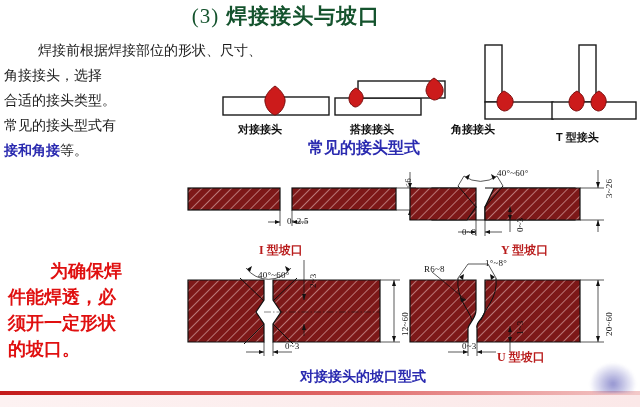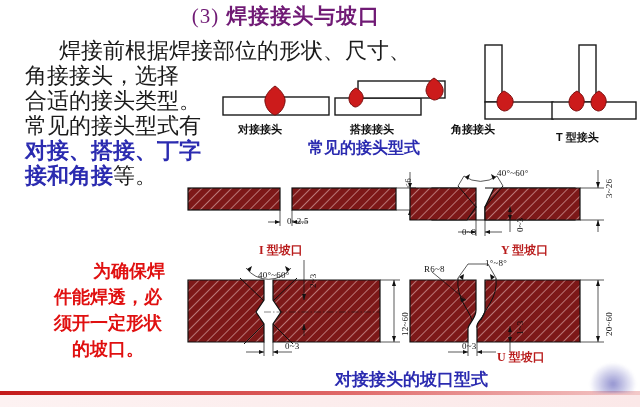--- a/index.html
+++ b/index.html
@@ -7,52 +7,52 @@
     width:640px;height:407px;overflow:hidden;position:relative;
     background:#ffffff;
     font-family:"Liberation Serif","DejaVu Serif",serif;
   }
   .slide{position:absolute;inset:0;width:640px;height:407px;}
 
   
   .title{
     position:absolute;top:2px;left:0;width:572px;text-align:center;
     font-family:"Liberation Sans","DejaVu Sans",sans-serif;
-    font-weight:bold;font-size:21px;color:#701a75;letter-spacing:1px;
+    font-weight:bold;font-size:21px;color:#14532d;letter-spacing:1px;
     white-space:nowrap;
   }
   .title .num{font-family:"Liberation Serif",serif;font-weight:normal;}
 
   
   .body-text{
     position:absolute;left:4px;top:38px;width:218px;
     font-family:"Liberation Serif","DejaVu Serif",serif;
-    font-size:22px;line-height:25px;color:#1a1a1a;margin-left:21px;
+    font-size:14px;line-height:25px;color:#1a1a1a;
   }
   .body-text .ln{white-space:nowrap;}
   .body-text .indent{padding-left:34px;}
   .body-text .blue{color:#2b2bb0;font-weight:bold;font-family:"Liberation Sans",sans-serif;}
 
   
   .red-note{
     position:absolute;left:8px;top:258px;width:200px;
     font-family:"Liberation Sans","DejaVu Sans",sans-serif;
     font-weight:bold;font-size:18px;line-height:26px;color:#e01010;
   }
-  .red-note .ln{white-space:nowrap;text-align:center;}
+  .red-note .ln{white-space:nowrap;}
   .red-note .indent{padding-left:42px;}
 
   
   .cap-blue{
     position:absolute;
     font-family:"Liberation Sans","DejaVu Sans",sans-serif;
     font-weight:bold;color:#2b2bb0;white-space:nowrap;
   }
   .cap-joint{top:138px;left:308px;font-size:16px;font-family:Liberation Serif, serif;}
-  .cap-groove{top:368px;left:300px;font-size:17px;margin-left:35px;}
+  .cap-groove{top:368px;left:300px;font-size:14px;}
 
   .lbl{
     position:absolute;
     font-family:"Liberation Sans","DejaVu Sans",sans-serif;
     font-weight:bold;font-size:11px;color:#111;white-space:nowrap;
   }
   .lbl-serif{
     position:absolute;
     font-family:"Liberation Serif","DejaVu Serif",serif;
     font-weight:bold;font-size:12px;color:#b91c1c;white-space:nowrap;
@@ -89,21 +89,20 @@
   <div class="title">
     <span class="num">(3)</span>
     <span>焊接接头与坡口</span>
   </div>
 
   <div class="body-text">
     <div class="ln indent">焊接前根据焊接部位的形状、尺寸、</div>
     <div class="ln">角接接头，选择</div>
     <div class="ln">合适的接头类型。</div>
     <div class="ln">常见的接头型式有</div>
-    <div class="ln blue">对接、搭接、丁字</div>
     <div class="ln">
       <span class="blue">接和</span><span class="blue">角接</span><span>等。</span>
     </div>
   </div>
 
   <div class="red-note">
     <div class="ln indent">为确保焊</div>
     <div class="ln">件能焊透，必</div>
     <div class="ln">须开一定形状</div>
     <div class="ln">的坡口。</div>

